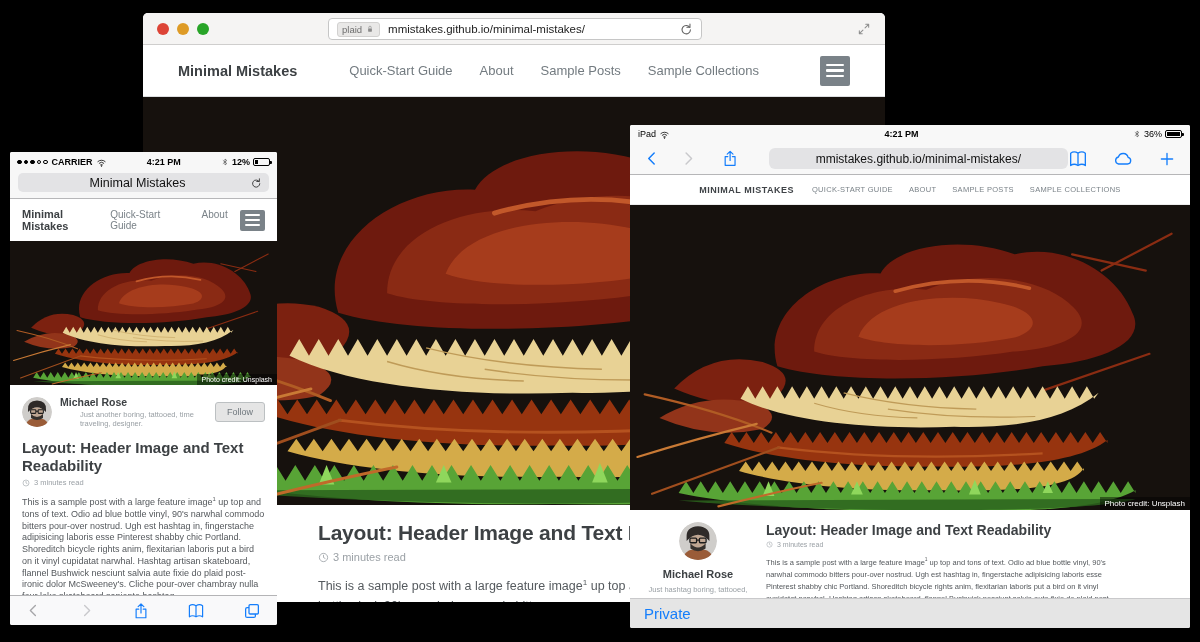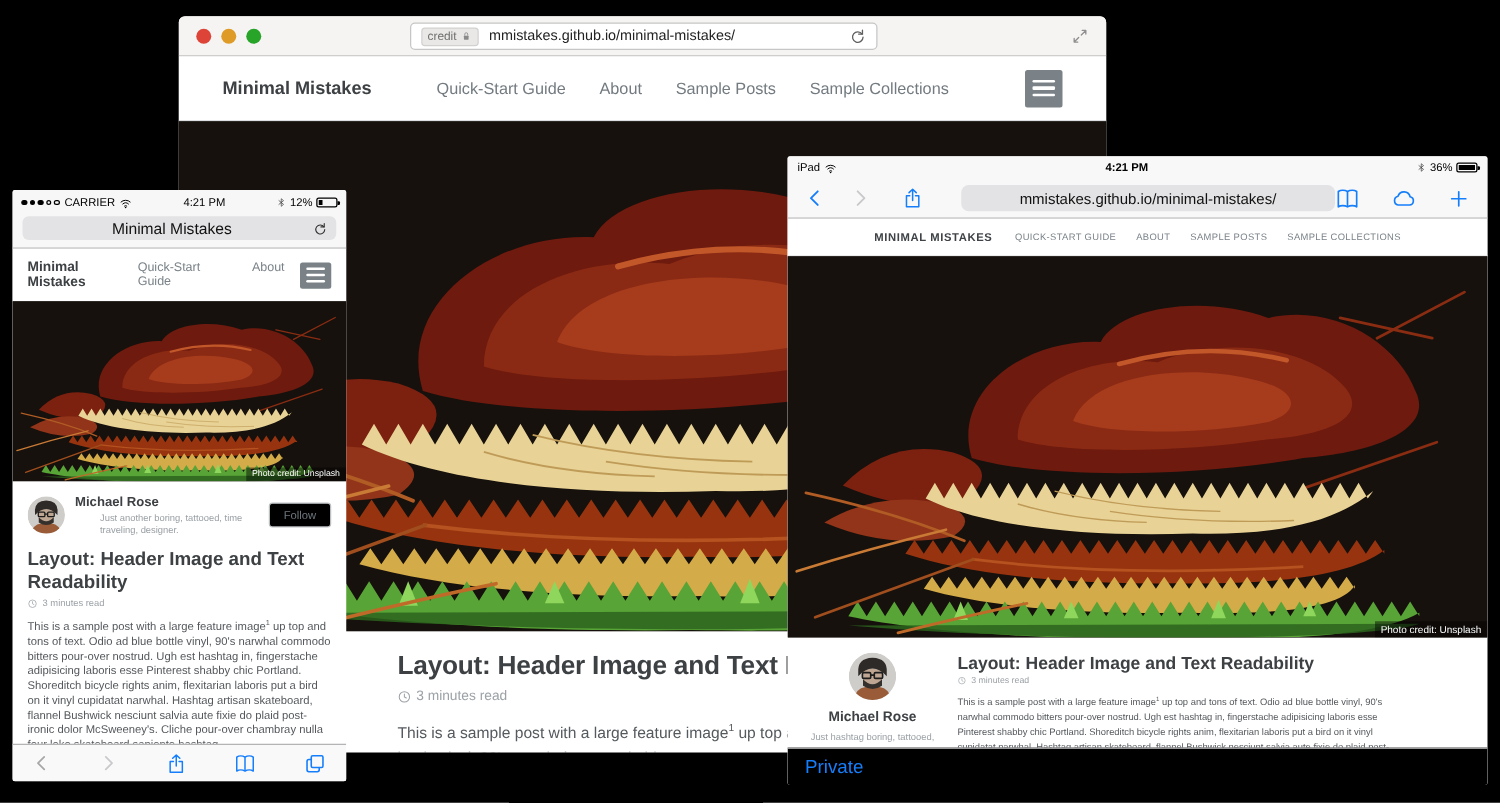--- a/index.html
+++ b/index.html
@@ -46,21 +46,21 @@
   .d-title { font-size:21px; font-weight:bold; color:#3d4144; letter-spacing:-.2px; }
   .meta { color:#9ba1a6; display:flex; align-items:center; gap:4px; }
   .d-meta { font-size:11px; margin-top:6px; }
   .d-para { font-size:12.5px; line-height:1.55; color:#555a5e; margin-top:14px; max-width:500px; }
   sup { font-size:.65em; }
 
   
   #iphone { left:10px; top:152px; width:267px; height:473px; border-radius:2px; z-index:3; }
   .i-top { background:#f7f7f7; border-bottom:1px solid #b7b7b9; }
   .i-status { height:20px; display:flex; align-items:center; padding:0 7px;
-              font-size:9px; font-weight:normal; color:#000; }
+              font-size:9px; font-weight:bold; color:#000; }
   .dots { display:flex; gap:2px; margin-right:4px; }
   .dots span { width:4.5px; height:4.5px; border-radius:50%; border:1px solid #000; display:block; }
   .dots span.on { background:#000; }
   .i-time { flex:1; text-align:center; }
   .i-right { display:flex; align-items:center; gap:3px; }
   .batt { border:1px solid #000; border-radius:2px; width:17px; height:8px; position:relative; padding:1px; }
   .batt::after { content:""; position:absolute; right:-3px; top:2px; width:2px; height:3px; background:#000; border-radius:0 1px 1px 0; }
   .batt i { display:block; height:100%; background:#000; }
   .i-urlrow { padding:1px 8px 6px 8px; }
   .i-urlfield { height:19px; background:#e3e3e5; border-radius:5px; display:flex;
@@ -77,21 +77,21 @@
   .i-credit { font-size:7px; }
   .i-content { padding:11px 12px 0 12px; }
   .author-row { display:flex; align-items:center; }
   .avatar { border-radius:50%; overflow:hidden; flex:none; }
   .i-avatar { width:30px; height:30px; }
   .avatar svg { display:block; width:100%; height:100%; }
   .i-author-txt { margin-left:8px; }
   .i-name { font-size:10.5px; font-weight:bold; color:#3d4144; }
   .i-bio { font-size:7.5px; color:#9aa0a5; margin-top:2px;margin-left:20px; }
   .follow-btn { margin-left:auto; border:1px solid #bcc0c2; border-radius:3px;
-                background:#000000; color:#6f777d; font-size:9px; padding:4px 11px;
+                background:#e5e5e5; color:#6f777d; font-size:9px; padding:4px 11px;
                 font-family:inherit; }
   .i-title { font-size:15px; font-weight:bold; color:#3d4144; line-height:1.18; margin-top:11px; }
   .i-meta { font-size:7.5px; margin-top:4px; }
   .i-para { font-size:9px; line-height:1.3; color:#54585c; margin-top:9px; }
   .i-para2 { margin-top:8px; }
   .i-toolbar { position:absolute; left:0; right:0; bottom:0; height:30px; background:#f9f9fa;
                border-top:1px solid #b4b4b6; display:flex; align-items:center;
                justify-content:space-between; padding:0 16px; }
   .tb-gray { color:#a7a7aa; }
   .tb-gray2 { color:#c9c9cc; }
@@ -117,21 +117,21 @@
   .p-credit { font-size:8px; }
   .p-content { display:flex; padding:12px 20px 0 16px; }
   .p-left { width:104px; flex:none; display:flex; flex-direction:column; align-items:center; }
   .p-avatar { width:38px; height:38px; }
   .p-name { font-size:11px; font-weight:bold; color:#3d4144; margin-top:8px; }
   .p-bio { font-size:7.5px; color:#9aa0a5; margin-top:5px; text-align:center; }
   .p-main { margin-left:16px; width:348px; }
   .p-title { font-size:14px; font-weight:bold; color:#3d4144; }
   .p-meta { font-size:7px; margin-top:3px; }
   .p-para { font-size:7.5px; line-height:1.6; color:#54585c; margin-top:8px; }
-  .p-private { position:absolute; left:0; right:0; bottom:0; height:30px; background:#000000;
+  .p-private { position:absolute; left:0; right:0; bottom:0; height:30px; background:#e5e5e5;
                border-top:1px solid #c9c9cb; display:flex; align-items:center; }
   .p-private span { color:#157efb; font-size:15px; margin-left:14px; }
 </style>
 </head>
 <body>
 
 <svg width="0" height="0" style="position:absolute" aria-hidden="true">
   <defs>
     <g id="ic-back">
         <path d="M15 4 L7 12 L15 20" stroke-width="2.2" stroke-linecap="round" stroke-linejoin="round"></path>
@@ -240,21 +240,21 @@
 
 <div id="desktop" class="window">
   <div class="d-chrome">
     <div class="traffic">
       <span style="background:#dd4437"></span>
       <span style="background:#de9b26"></span>
       <span style="background:#28a428"></span>
     </div>
     <div class="d-urlfield">
       <span class="https-badge">
-        <span>credit</span>
+        <span>plaid</span>
         <svg class="ic" width="10" height="10" viewBox="0 0 24 24" style="color:#8a8a8a">
             <use href="#ic-lock"></use>
           </svg>
       </span>
       <span class="d-url">mmistakes.github.io/minimal-mistakes/</span>
       <svg class="ic d-refresh" width="14" height="14" viewBox="0 0 24 24">
           <use href="#ic-refresh"></use>
         </svg>
     </div>
     <svg class="ic d-expand" width="14" height="14" viewBox="0 0 24 24">

